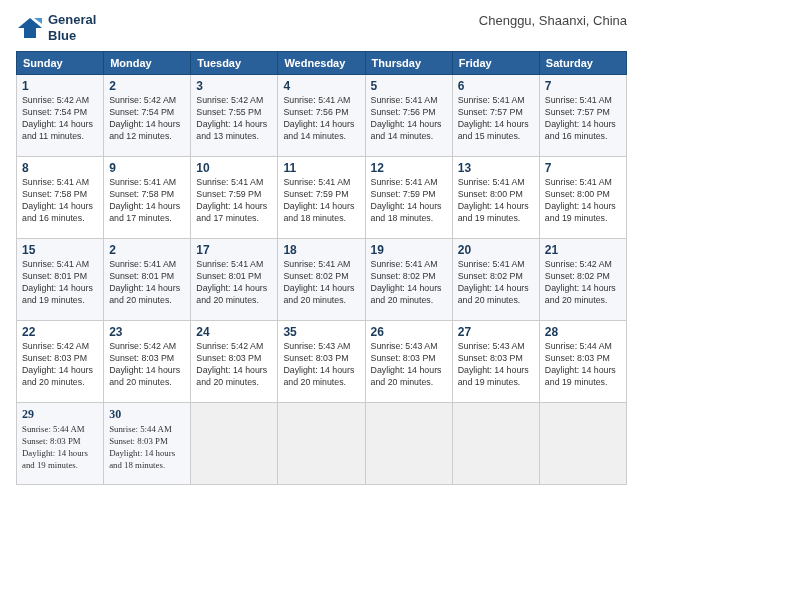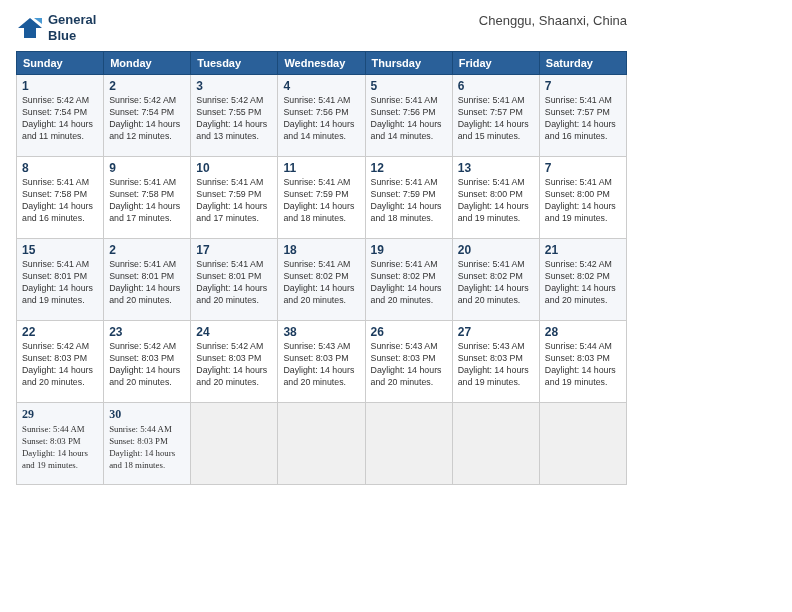--- a/index.html
+++ b/index.html
@@ -300,21 +300,21 @@
 and 20 minutes.</div>
           </td>
           <td>
             <div class="day-number">24</div>
             <div class="day-info" style="white-space: pre-line;">Sunrise: 5:42 AM
 Sunset: 8:03 PM
 Daylight: 14 hours
 and 20 minutes.</div>
           </td>
           <td>
-            <div class="day-number">38</div>
+            <div class="day-number">35</div>
             <div class="day-info" style="white-space: pre-line;">Sunrise: 5:43 AM
 Sunset: 8:03 PM
 Daylight: 14 hours
 and 20 minutes.</div>
           </td>
           <td>
             <div class="day-number">26</div>
             <div class="day-info" style="white-space: pre-line;">Sunrise: 5:43 AM
 Sunset: 8:03 PM
 Daylight: 14 hours

